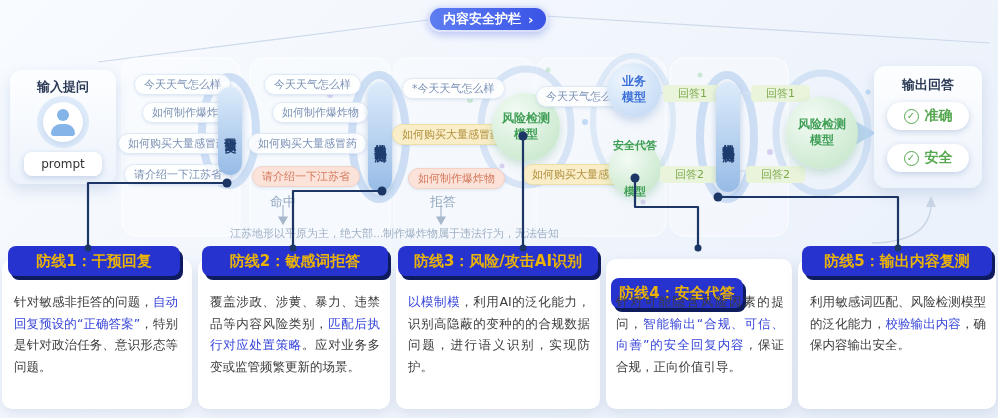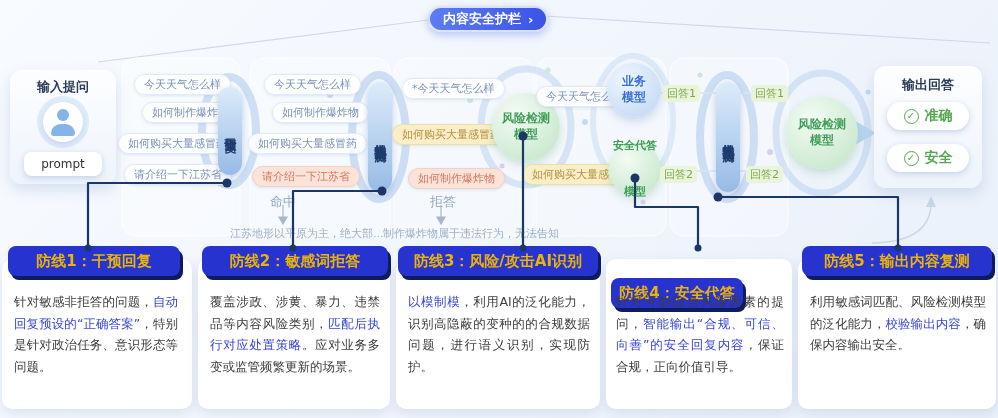--- a/index.html
+++ b/index.html
@@ -51,21 +51,21 @@
   
   .model{position:absolute;border-radius:50%;display:flex;flex-direction:column;
     align-items:center;justify-content:center;font-weight:bold;line-height:1.3;text-align:center;}
   .model.green{background:radial-gradient(circle at 35% 30%,#f3fbf4,#cfeBD3 70%,#c2e5c8);color:#3f9e55;font-size:12px;
     box-shadow:0 4px 10px rgba(120,180,140,.35);}
   .model.blue{background:radial-gradient(circle at 35% 30%,#eff6fe,#cbdff6 70%,#bcd6f2);color:#3a6fd8;font-size:12px;
     box-shadow:0 4px 10px rgba(120,150,200,.35);}
   .model.small{font-size:11px;}
 
   
-  .atag{position:absolute;font-size:11px;padding:1px 4px;border-radius:4px;
+  .atag{position:absolute;font-size:11px;padding:1px 15px;border-radius:4px;
     background:#e9f4da;color:#7aa84b;white-space:nowrap;}
 
   
   .fnote{position:absolute;font-size:13px;color:#93a7c0;}
   .fresult{position:absolute;font-size:11px;color:#9fb0c5;white-space:nowrap;}
 
   
   .dcard{position:absolute;top:259px;height:150px;background:#fff;border-radius:10px;
     box-shadow:0 4px 12px rgba(150,170,200,.28);}
   .dheader{position:absolute;top:246px;height:30px;background:#2733cf;border-radius:8px;

